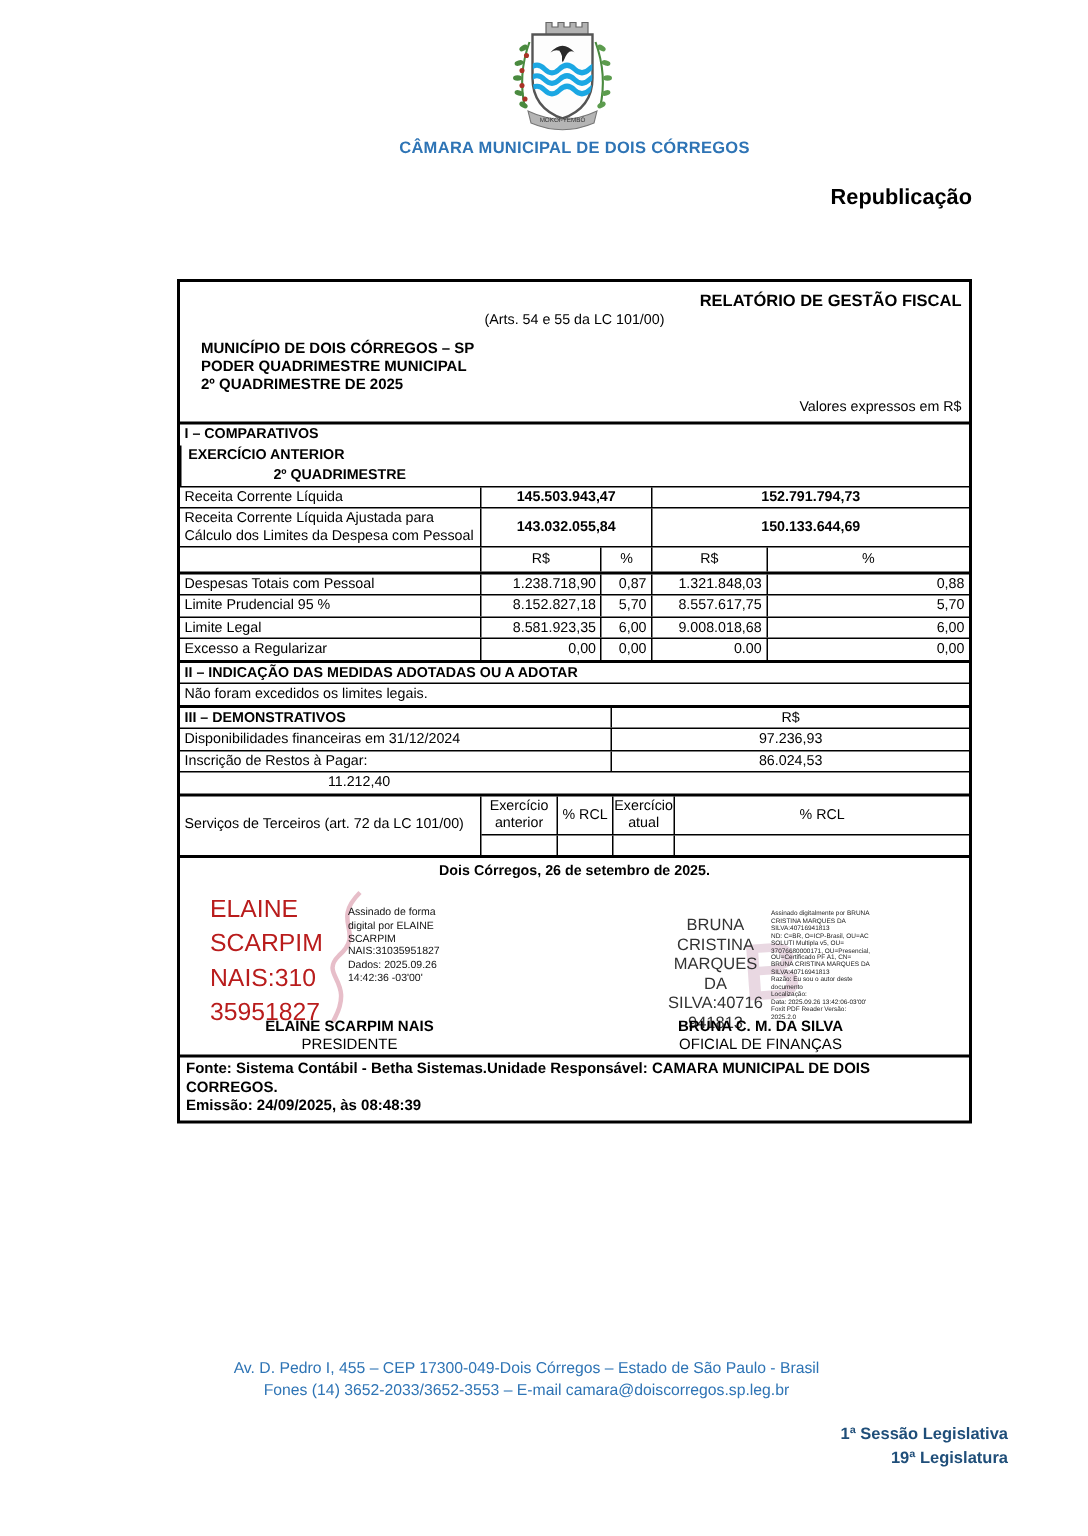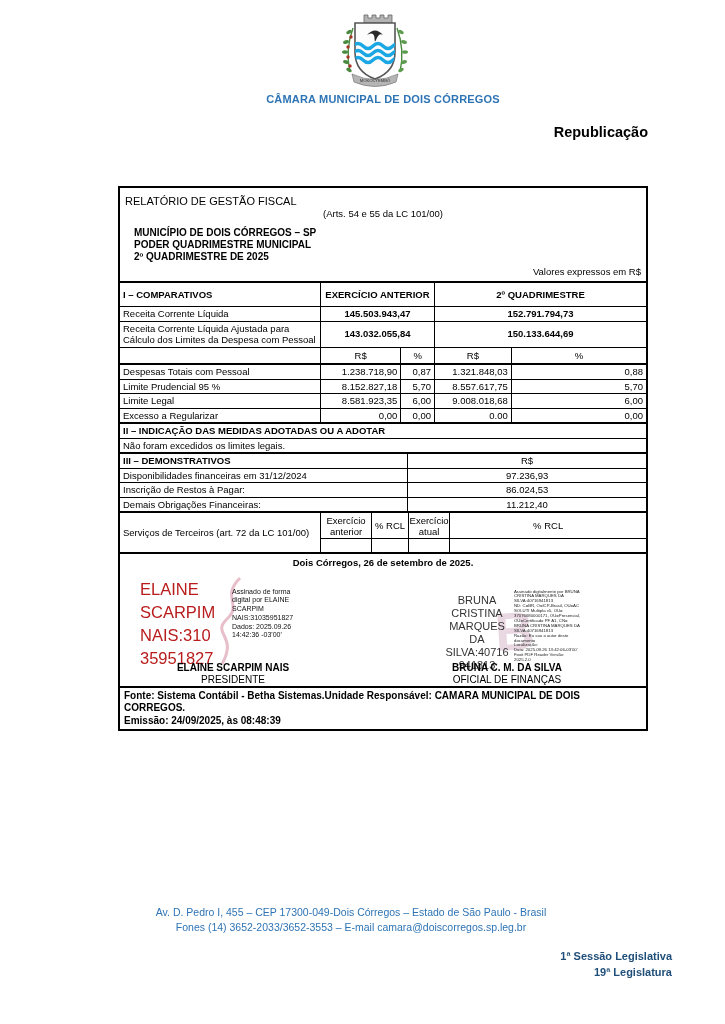--- a/index.html
+++ b/index.html
@@ -11,21 +11,21 @@
   .logo{position:absolute;left:337px;top:10px;width:76px;height:82px;}
   .org-name{position:absolute;left:118px;top:93px;width:530px;text-align:center;
             font-size:11px;font-weight:bold;color:#2E74B5;letter-spacing:.2px;}
   .pub-label{position:absolute;left:118px;top:124px;width:530px;text-align:right;
              font-size:14.5px;font-weight:bold;}
 
   
   .doc-table{position:absolute;left:118px;top:186px;width:530px;border:2px solid #000;
              background:#fff;box-sizing:border-box;font-size:9.5px;}
   .tbl-head{padding:7px 5px 3px 5px;}
-  .rep-title{text-align:left;font-weight:normal;font-size:11px;line-height:13px;}
+  .rep-title{text-align:right;font-weight:bold;font-size:11px;line-height:13px;}
   .rep-sub{text-align:center;font-size:9.5px;line-height:12px;margin-bottom:7px;}
   .entity{font-weight:bold;font-size:10px;line-height:12px;padding-left:9px;}
   .values-note{text-align:right;font-size:9.5px;line-height:12px;margin-top:3px;}
 
   .trow{display:flex;border-top:1px solid #000;box-sizing:border-box;}
   .trow.thick{border-top-width:2px;}
   .cell{box-sizing:border-box;padding:1px 3px;line-height:11.5px;}
   .cell + .cell{border-left:1px solid #000;}
   .b{font-weight:bold;}
   .ctr{text-align:center;}
@@ -37,21 +37,21 @@
   .w-ea{width:21.7%;}
   .w-q2{width:40.3%;}
   .w-r1{width:15.3%;}
   .w-p1{width:6.4%;}
   .w-r2{width:14.6%;}
   .w-p2{width:25.7%;}
   .w-full{width:100%;}
   .w-lab3{width:54.6%;}
   .w-val3{width:45.4%;}
 
-  .hdr-row{min-height:25px;}
+  .hdr-row{min-height:25px;flex-direction:column;}
   .sub-row .cell{padding:2px 3px;}
 
   
   .sv-label{display:flex;align-items:center;}
   .sv-right{width:62%;display:flex;flex-direction:column;border-left:1px solid #000;box-sizing:border-box;}
   .sv-row1{display:flex;flex:1;min-height:25px;}
   .sv-row2{display:flex;height:13px;border-top:1px solid #000;}
   .svcell{box-sizing:border-box;font-size:9.5px;text-align:center;padding:1px 2px;
           display:flex;align-items:center;justify-content:center;line-height:11px;}
   .svcell + .svcell{border-left:1px solid #000;}
@@ -219,21 +219,20 @@
     </div>
     <div class="trow">
       <div class="cell w-lab3">Disponibilidades financeiras em 31/12/2024</div>
       <div class="cell w-val3 ctr">97.236,93</div>
     </div>
     <div class="trow">
       <div class="cell w-lab3">Inscrição de Restos à Pagar:</div>
       <div class="cell w-val3 ctr">86.024,53</div>
     </div>
     <div class="trow">
-      <div class="cell w-lab3">Demais Obrigações Financeiras:</div>
       <div class="cell w-val3 ctr">11.212,40</div>
     </div>
 
     <div class="trow thick">
       <div class="cell w-label sv-label">Serviços de Terceiros (art. 72 da LC 101/00)</div>
       <div class="sv-right">
         <div class="sv-row1">
           <div class="svcell sv1">Exercício anterior</div>
           <div class="svcell sv2">% RCL</div>
           <div class="svcell sv3">Exercício atual</div>

